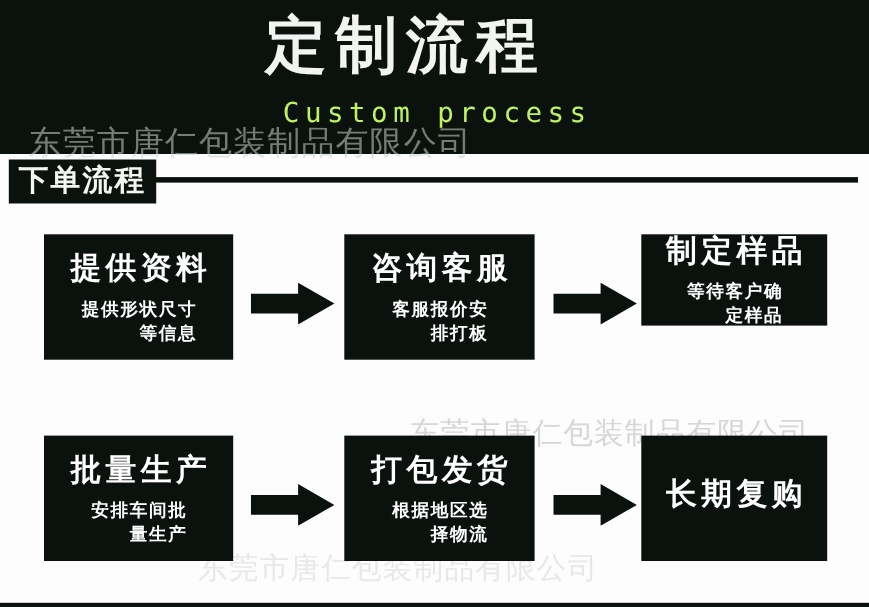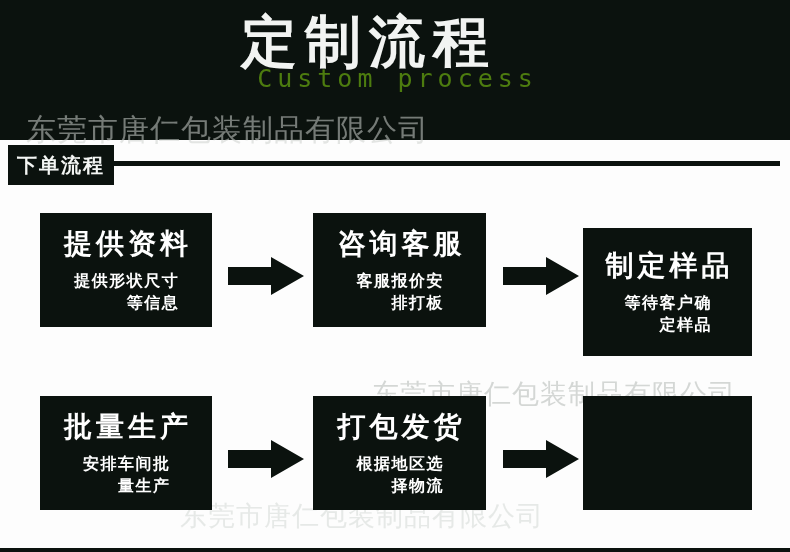--- a/index.html
+++ b/index.html
@@ -40,24 +40,24 @@
     font-weight: 700;
     letter-spacing: 8px;
     line-height: 66px;
     text-indent: 8px;
     white-space: nowrap;
     padding-left: 40px;
   }
   .header-sub {
     position: absolute;
     left: 0;
-    top: 64px;
+    top: 88px;
     width: 790px;
     text-align: center;
-    color: #4d7c0f;
+    color: #bef264;
     font-family: "DejaVu Sans Mono", "Liberation Mono", monospace;
     font-size: 25px;
     font-weight: 400;
     letter-spacing: 5px;
     text-indent: 5px;
     line-height: 30px;
     white-space: nowrap;
   }
 
   
@@ -94,21 +94,21 @@
   
   .section-label {
     position: absolute;
     left: 8px;
     top: 145px;
     height: 40px;
     padding: 0 9px;
     background: #0b120e;
     color: #f4f6f4;
     font-family: "DejaVu Serif", "Liberation Serif", serif;
-    font-size: 20px;
+    font-size: 27px;
     font-weight: 700;
     line-height: 40px;
     letter-spacing: 2px;
     white-space: nowrap;
     z-index: 4;
   }
   .section-rule {
     position: absolute;
     left: 114px;
     top: 161px;
@@ -202,21 +202,21 @@
     <div class="flow-desc">客服报价安
 排打板</div>
   </div>
 
   <div class="arrow" style="left:503px; top:257px;">
     <svg width="76" height="38" viewBox="0 0 76 38" aria-hidden="true">
       <polygon points="0,10 43,10 43,0 76,19 43,38 43,28 0,28" fill="#0b120e"></polygon>
     </svg>
   </div>
 
-  <div class="flow-box" style="left:583px; top:228px; width:169px; height:128px;">
+  <div class="flow-box" style="left:583px; top:213px; width:169px; height:83px;">
     <div class="flow-title">制定样品</div>
     <div class="flow-desc">等待客户确
 定样品</div>
   </div>
 
   <div class="flow-box" style="left:40px; top:396px; width:172px; height:114px;">
     <div class="flow-title">批量生产</div>
     <div class="flow-desc">安排车间批
 量生产</div>
   </div>
@@ -233,17 +233,18 @@
 择物流</div>
   </div>
 
   <div class="arrow" style="left:503px; top:440px;">
     <svg width="76" height="38" viewBox="0 0 76 38" aria-hidden="true">
       <polygon points="0,10 43,10 43,0 76,19 43,38 43,28 0,28" fill="#0b120e"></polygon>
     </svg>
   </div>
 
   <div class="flow-box" style="left:583px; top:396px; width:169px; height:114px;">
+    <div class="flow-title">长期复购</div>
   </div>
 
   <div class="bottom-strip"></div>
 
 </div>
 
 </body></html>

